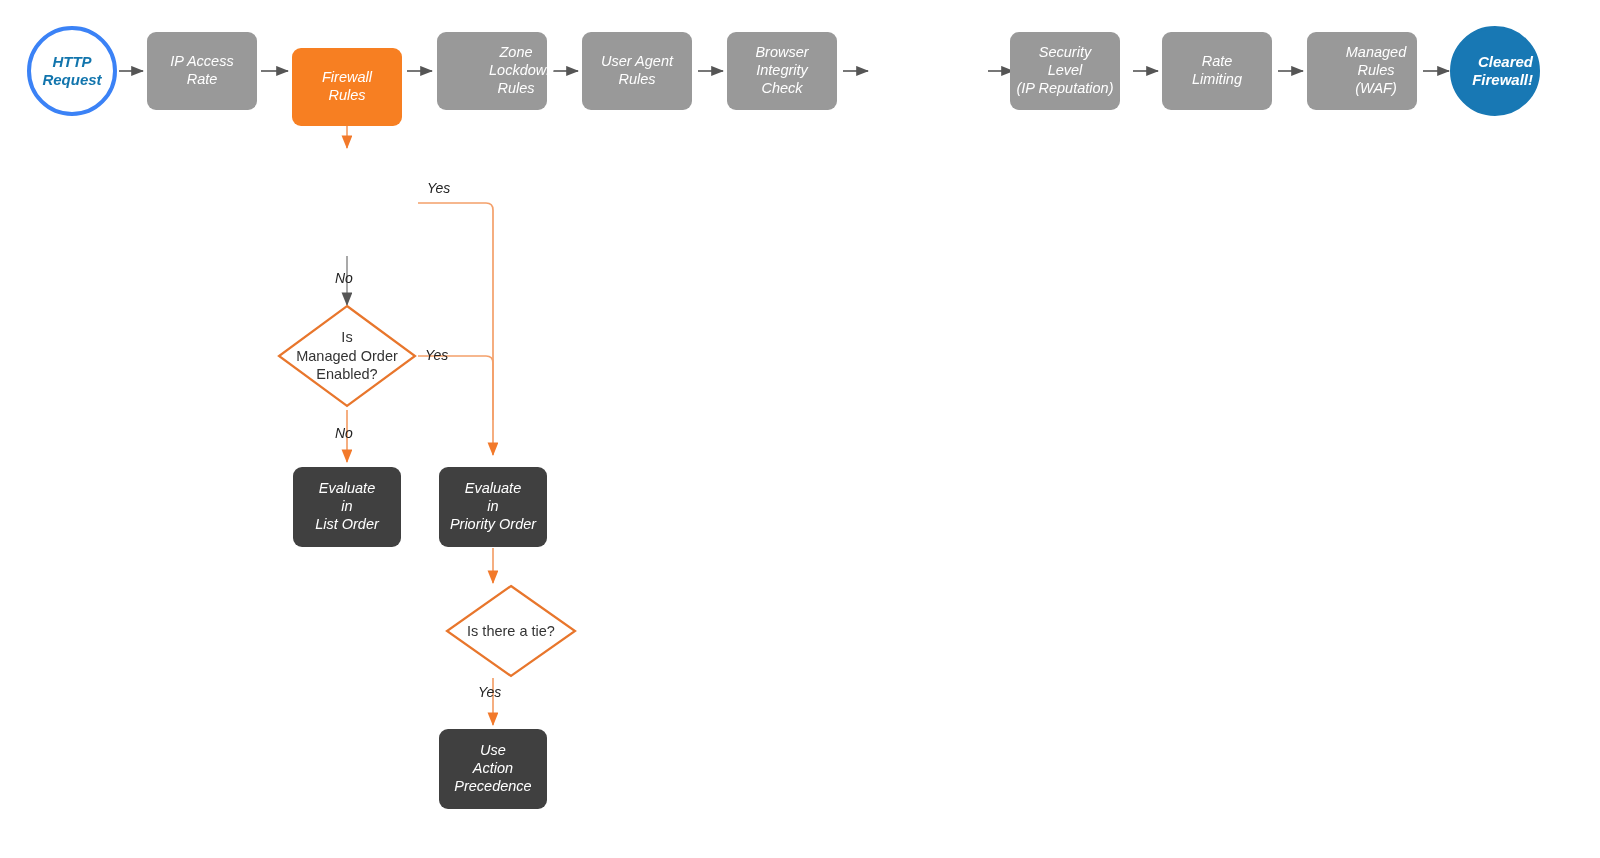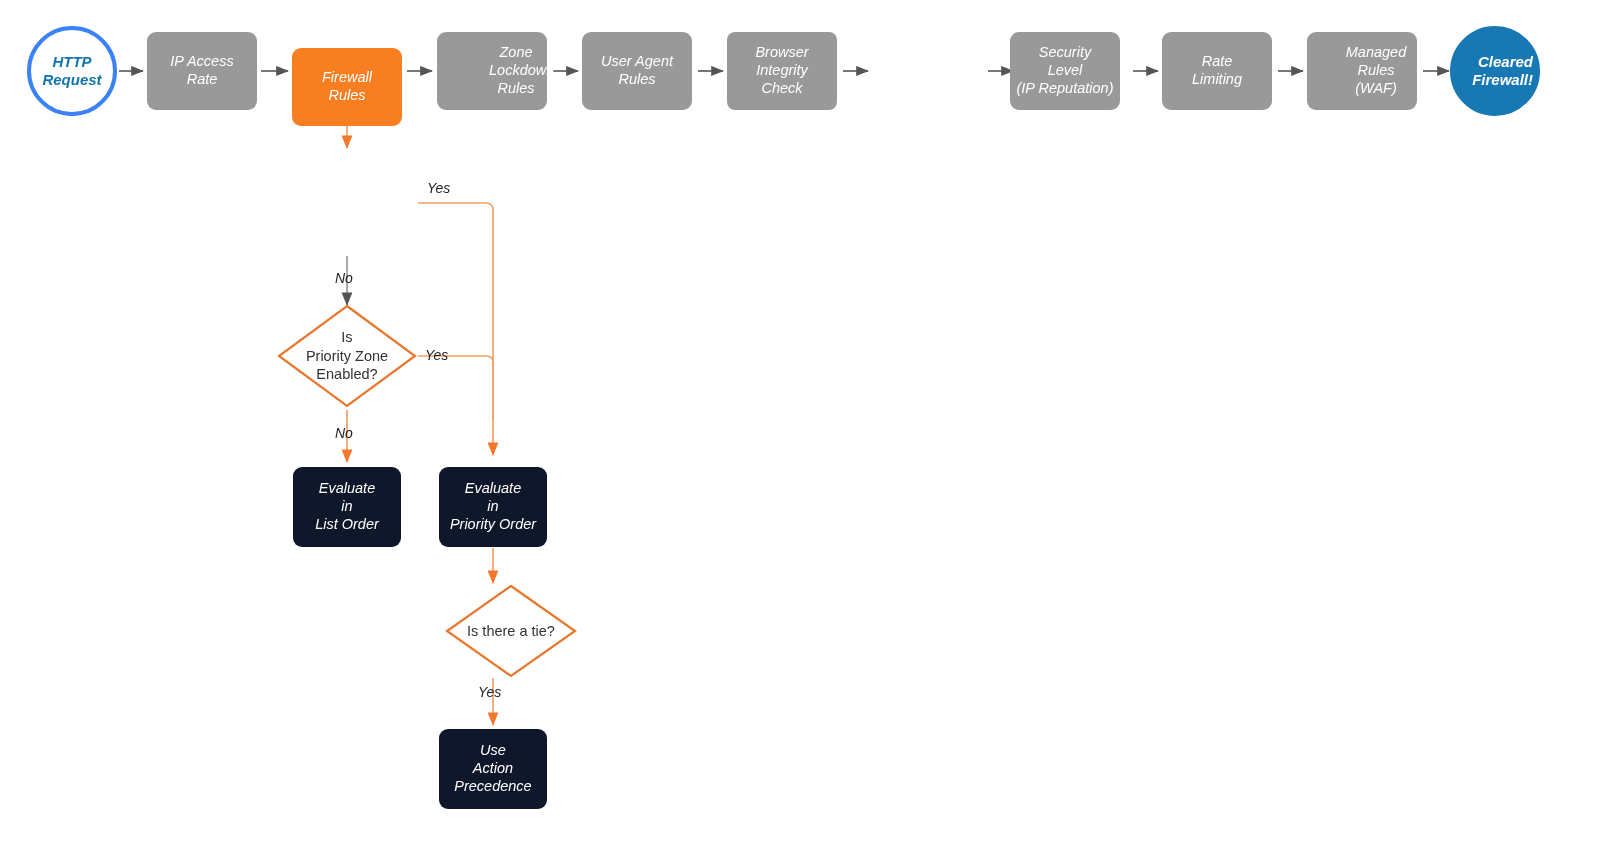--- a/index.html
+++ b/index.html
@@ -59,21 +59,21 @@
   }
   
   .box.accent {
     background: #f77f22;
     color: #ffffff;
   }
   
   .box.action {
     width: 108px;
     height: 80px;
-    background: #0f172a;
+    background: #404040;
     color: #ffffff;
     font-size: 14.5px;
     font-style: italic;
   }
 
   
   .circle {
     width: 90px;
     height: 90px;
     border-radius: 50%;
@@ -193,21 +193,21 @@
     <span class="lbl">Zone
 Lockdown
 Rules</span>
   </div>
 
   <div class="node box" style="left:582px; top:32px;">
     <span class="lbl">User Agent
 Rules</span>
   </div>
 
-  <div class="node box" style="left:727px; top:32px;border-radius:8px;">
+  <div class="node box" style="left:727px; top:32px;">
     <span class="lbl">Browser
 Integrity
 Check</span>
   </div>
 
 
   <div class="node box" style="left:1010px; top:32px;">
     <span class="lbl">Security
 Level
 (IP Reputation)</span>
@@ -223,21 +223,21 @@
 Rules
 (WAF)</span>
   </div>
 
 
   <div class="diamond" style="left:277px; top:304px; width:140px; height:104px;">
     <svg class="shape" viewBox="0 0 140 104" preserveAspectRatio="none">
       <polygon points="70,2 138,52 70,102 2,52" fill="#ffffff" stroke="#e8762c" stroke-width="2.2"></polygon>
     </svg>
     <span class="dlbl">Is
-Priority Zone
+Managed Order
 Enabled?</span>
   </div>
 
   <div class="diamond" style="left:445px; top:584px; width:132px; height:94px;">
     <svg class="shape" viewBox="0 0 132 94" preserveAspectRatio="none">
       <polygon points="66,2 130,47 66,92 2,47" fill="#ffffff" stroke="#e8762c" stroke-width="2.2"></polygon>
     </svg>
     <span class="dlbl">Is there a tie?</span>
   </div>
 

